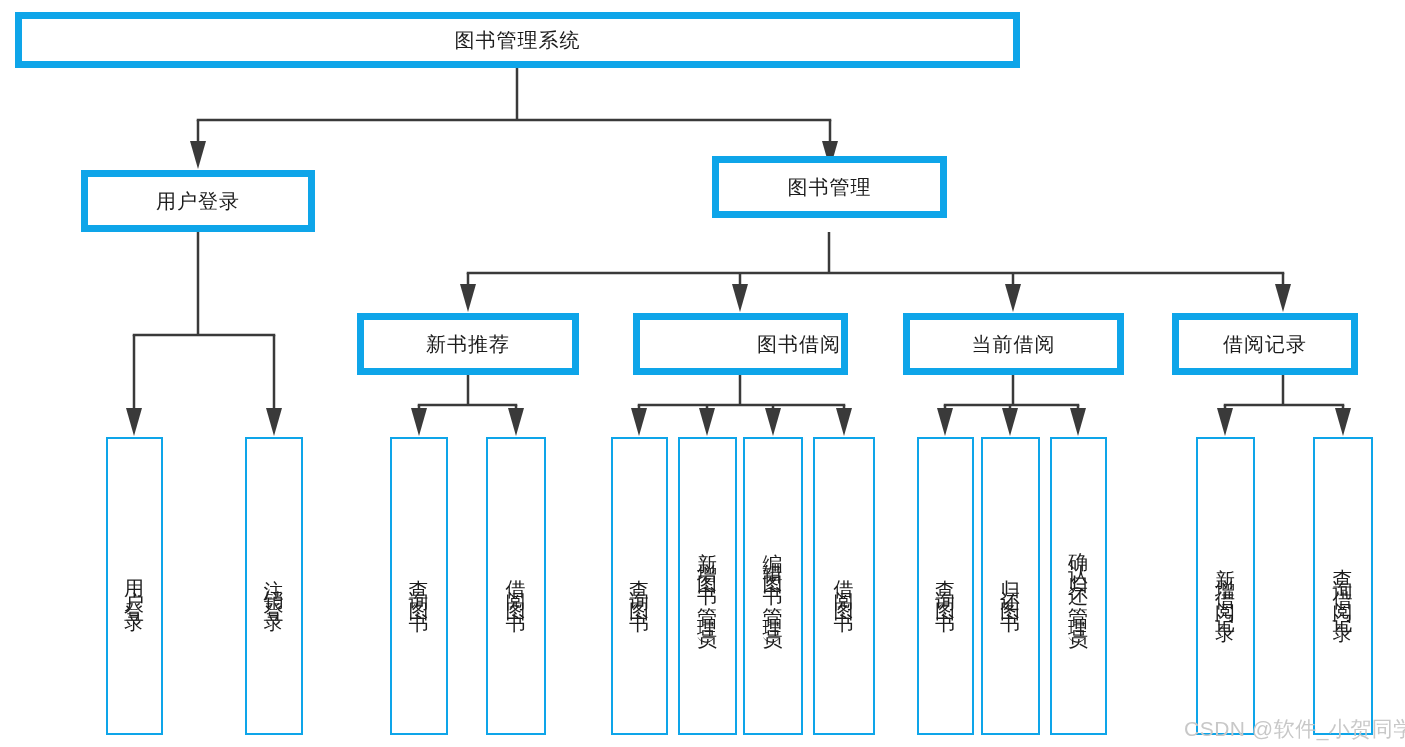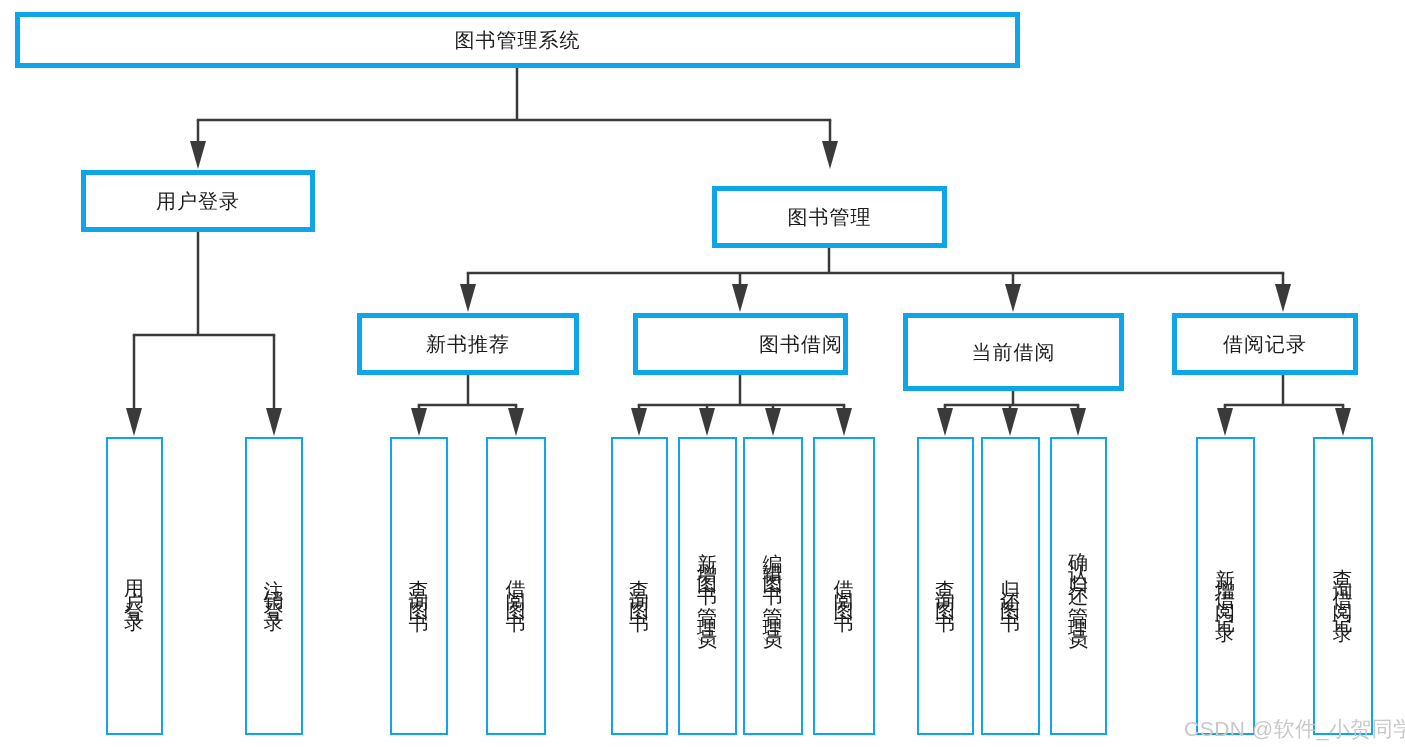--- a/index.html
+++ b/index.html
@@ -21,21 +21,21 @@
   .connectors {
     position: absolute;
     left: 0; top: 0;
     width: 1405px; height: 747px;
     z-index: 1;
   }
   .box {
     position: absolute;
     box-sizing: border-box;
     background: #ffffff;
-    border: 5px solid #0ea5e9;
+    border: 7px solid #0ea5e9;
     display: flex;
     align-items: center;
     justify-content: center;
     z-index: 2;
   }
   .box.h span {
     font-size: 20px;
     letter-spacing: 1px;
     white-space: nowrap;
     color: #1c1c1c;
@@ -146,31 +146,31 @@
     </g>
   </svg>
 
   <div class="box h" style="left:15px; top:12px; width:1005px; height:56px;">
     <span>图书管理系统</span>
   </div>
 
   <div class="box h" style="left:81px; top:170px; width:234px; height:62px;">
     <span>用户登录</span>
   </div>
-  <div class="box h" style="left:712px; top:186px; width:235px; height:62px;">
+  <div class="box h" style="left:712px; top:156px; width:235px; height:62px;">
     <span>图书管理</span>
   </div>
 
   <div class="box h" style="left:357px; top:313px; width:222px; height:62px;">
     <span>新书推荐</span>
   </div>
   <div class="box h" style="left:633px; top:313px; width:215px; height:62px;justify-content:flex-end;">
     <span>图书借阅</span>
   </div>
-  <div class="box h" style="left:903px; top:313px; width:221px; height:78px;align-items:center;">
+  <div class="box h" style="left:903px; top:313px; width:221px; height:62px;align-items:center;">
     <span>当前借阅</span>
   </div>
   <div class="box h" style="left:1172px; top:313px; width:186px; height:62px;">
     <span>借阅记录</span>
   </div>
 
   <div class="box v" style="left:106px; top:437px; width:57px; height:298px;">
     <span>用户登录</span>
   </div>
   <div class="box v" style="left:245px; top:437px; width:58px; height:298px;">

